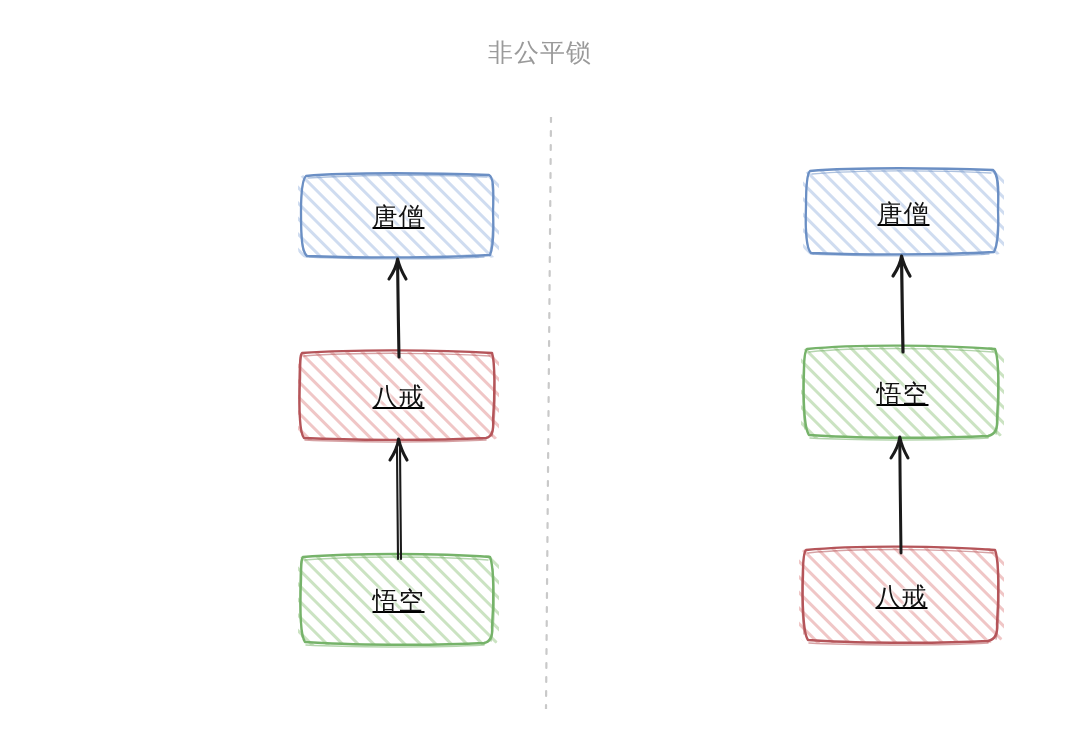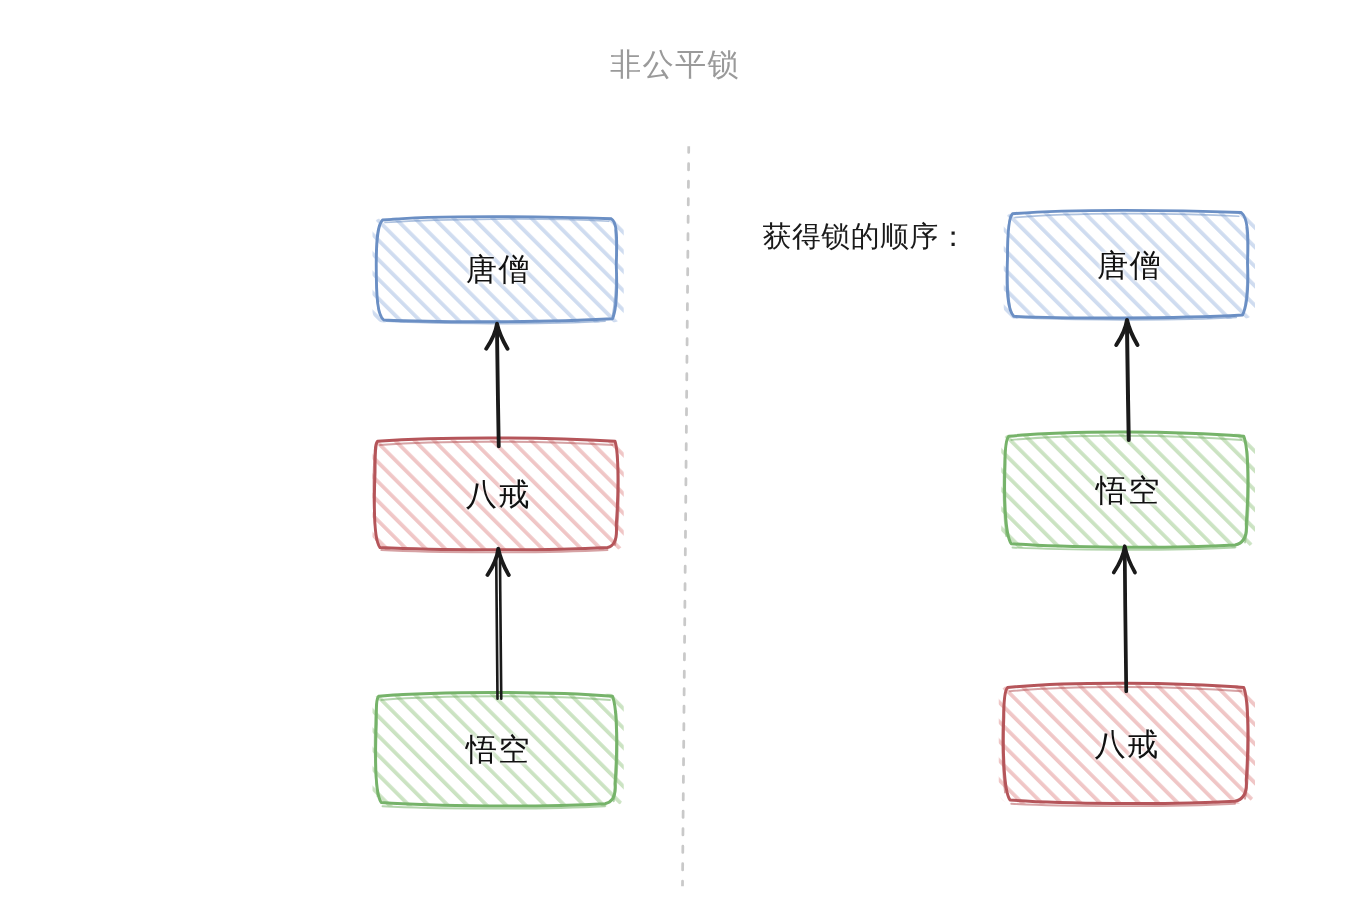--- a/index.html
+++ b/index.html
@@ -50,20 +50,21 @@
   #caption-left  { left: 46px;  top: 177px; }
   #caption-right { left: 610px; top: 173px; }
 
   
   .node {
     position: absolute;
     display: flex;
     align-items: center;
     justify-content: center;
     box-sizing: border-box;
+    text-decoration: underline;
   }
   .node .node-label {
     position: relative;
     z-index: 3;
     font-size: 25px;
     line-height: 30px;
     color: #111111;
     letter-spacing: 1px;
     white-space: nowrap;
     text-shadow: 0 0 2px #fff, 0 0 3px #fff, 0 0 4px #fff;
@@ -135,21 +136,20 @@
     </defs>
   </svg>
 
   <div class="diagram-title" id="diagram-title">非公平锁</div>
 
   <svg id="divider" aria-hidden="true">
     <line x1="11" y1="0" x2="6" y2="592" stroke="#c9c9c9" stroke-width="2.2" stroke-dasharray="5 9" stroke-linecap="round"></line>
   </svg>
 
 
-  <div class="col-caption" id="caption-right">获得锁的顺序：</div>
 
   <div class="node" id="node-left-1">
     <svg class="hatch" aria-hidden="true" preserveAspectRatio="none" viewBox="0 0 203 86">
       <rect x="1" y="1" width="201" height="84" rx="9" ry="9" fill="url(#hatch-blue)"></rect>
     </svg>
     <svg class="sketch-frame" aria-hidden="true" viewBox="0 0 221 104" preserveAspectRatio="none">
       <path d="M18 12 C60 8, 150 9, 201 11 C205 13, 206 22, 205 48 C206 70, 205 84, 202 91 C150 94, 62 94, 19 92 C14 88, 13 74, 13 48 C13 28, 14 16, 18 12 Z" fill="none" stroke="#6b8fc4" stroke-width="2.3" stroke-linecap="round" stroke-linejoin="round"></path>
       <path d="M20 14 C66 11, 146 10, 199 13 M204 20 C206 44, 205 72, 202 89 M196 93 C146 96, 60 95, 21 93 M15 86 C12 64, 12 30, 16 15" fill="none" stroke="#6b8fc4" stroke-width="1.4" stroke-linecap="round" opacity="0.55"></path>
     </svg>
     <span class="node-label">唐僧</span>

